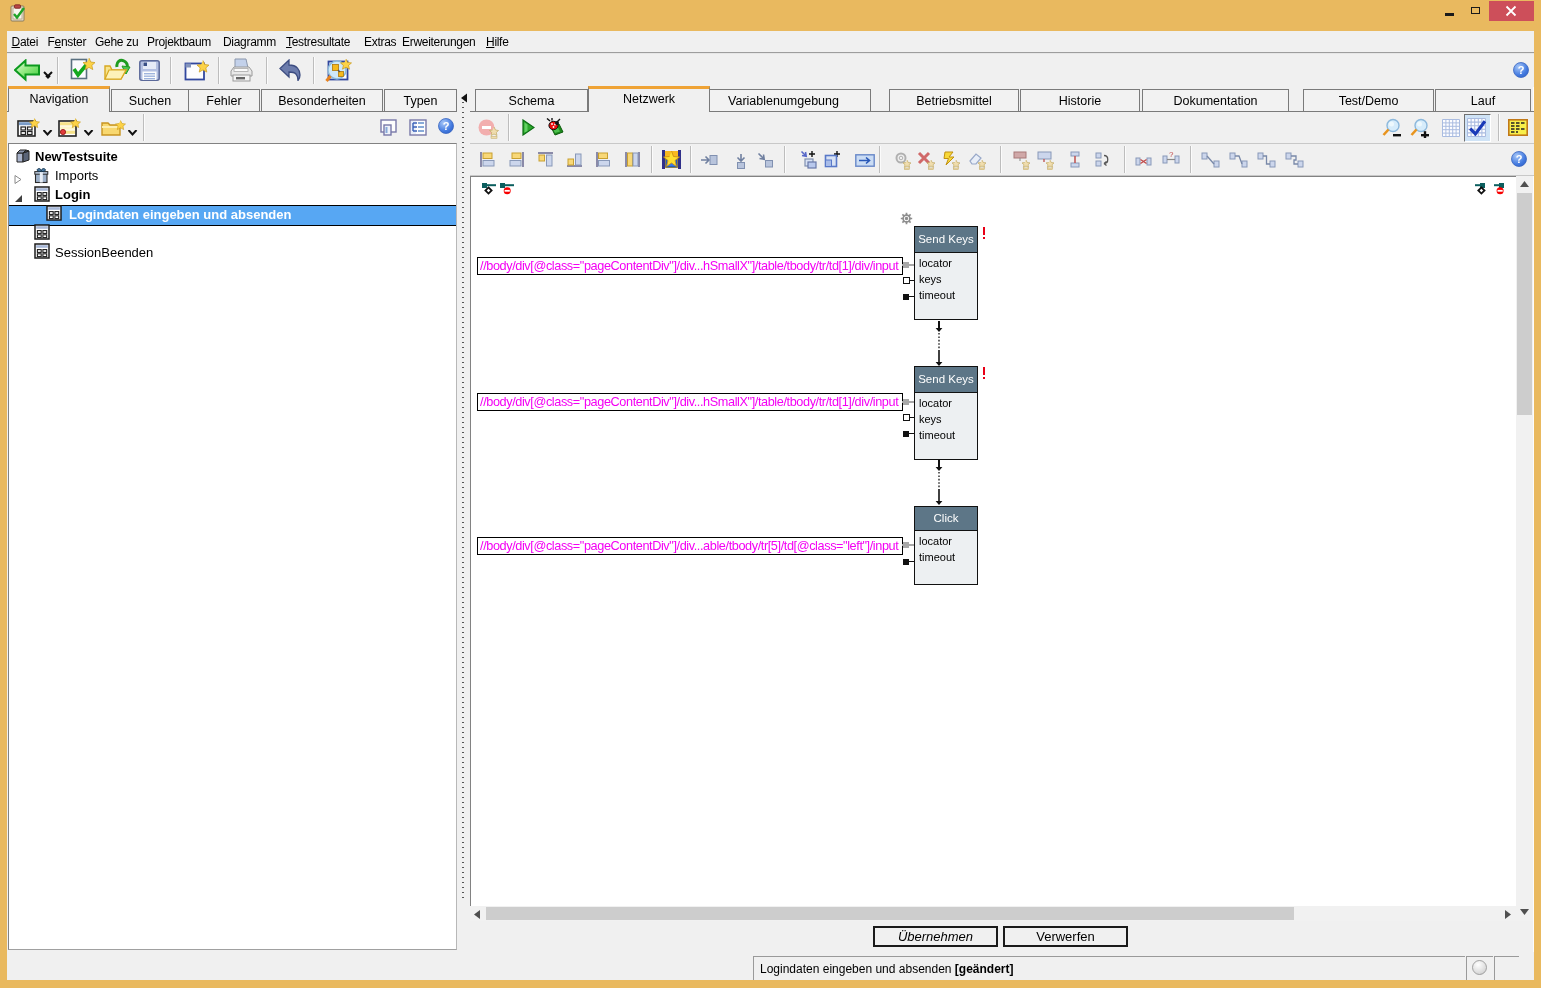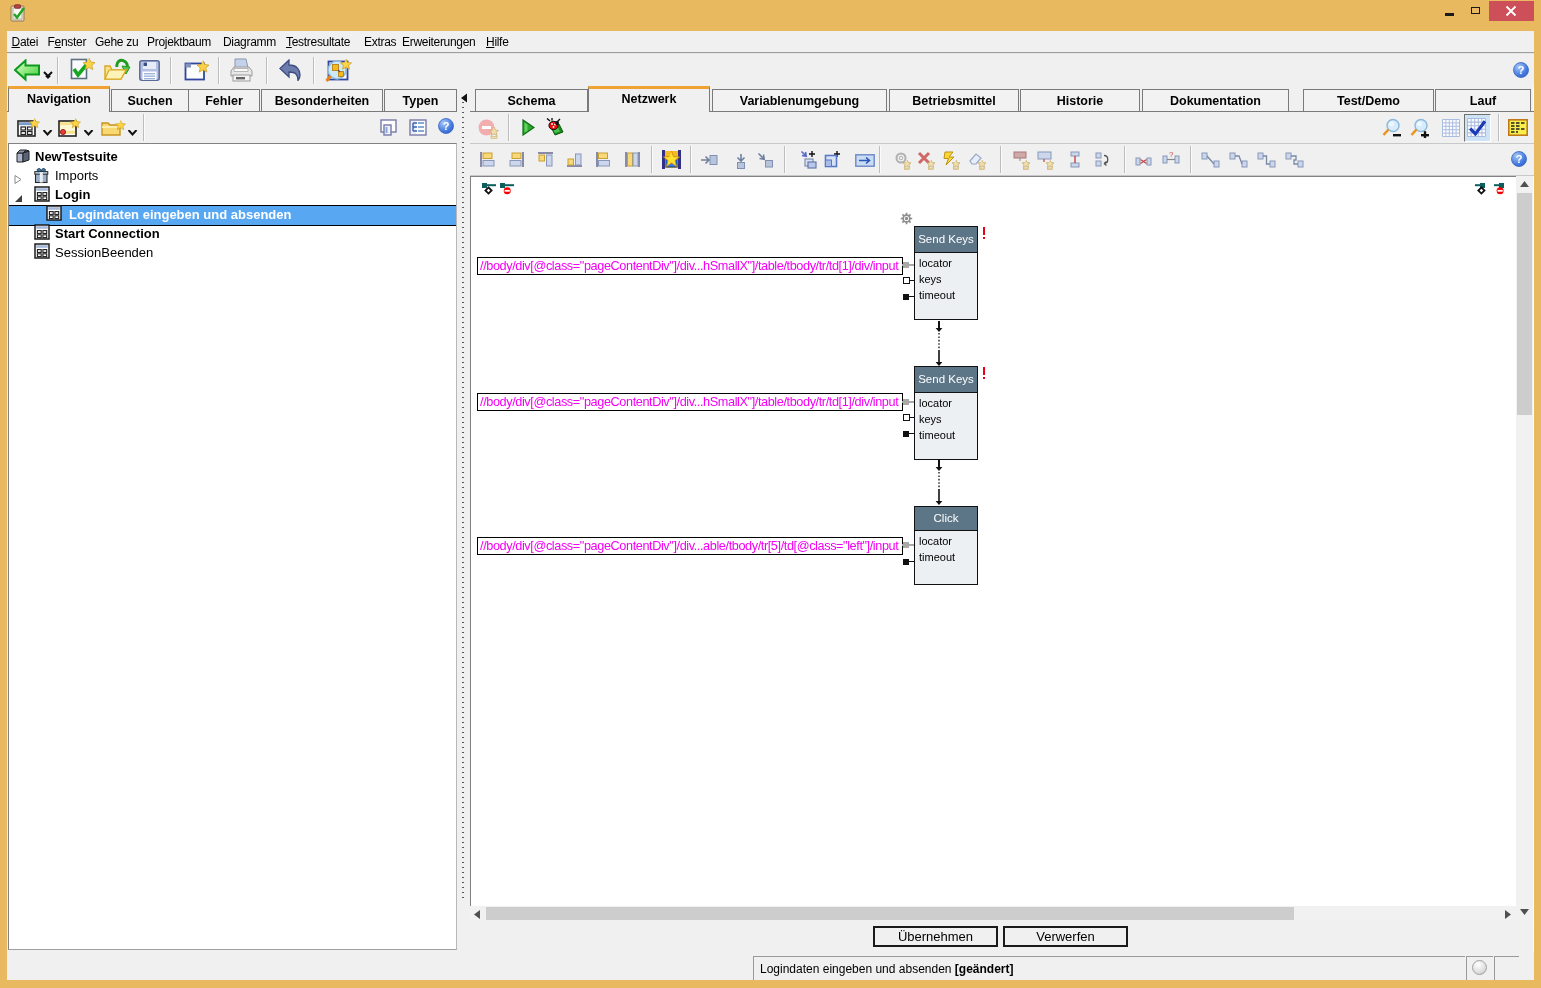--- a/index.html
+++ b/index.html
@@ -17,21 +17,21 @@
   
   #menubar{position:absolute;left:7px;top:31px;width:1527px;height:22px;background:#f0f0f0;font-size:12px;color:#000;border-bottom:1px solid #9d9d9d;box-sizing:border-box;}
   #menubar>span{position:absolute;top:4px;letter-spacing:-0.3px;}
   .u{text-decoration:underline;}
   
   #toolbar1{position:absolute;left:7px;top:53px;width:1527px;height:33px;background:#f0f0f0;border-top:1px solid #e6e6e6;}
   .vsep{position:absolute;top:3px;width:1px;height:27px;background:#bdbdbd;border-right:1px solid #fbfbfb;}
   
   .tabbar{position:absolute;height:26px;}
   .tab{position:absolute;top:3px;bottom:0;border:1px solid #7a7a7a;border-bottom:none;background:#f2f2f2;font-size:12.5px;color:#000;text-align:center;box-sizing:border-box;}
-  .tab div{margin-top:4px;font-weight:bold;}
+  .tab div{margin-top:4px;}
   .tab.active{top:0;background:#f0f0f0;border-top:3px solid #efa335;z-index:3;}
   .tab.active div{margin-top:3px;}
   .tabline{position:absolute;height:1px;background:#7a7a7a;z-index:2;}
   
   #ltoolbar{position:absolute;left:7px;top:112px;width:450px;height:31px;background:#f0f0f0;}
   #tree{position:absolute;left:8px;top:143px;width:447px;height:805px;border-bottom:1px solid #a0a0a0;background:#fff;border-top:1px solid #828282;border-left:1px solid #828282;border-right:1px solid #b8b8b8;overflow:hidden;text-align:right;}
   .trow{position:absolute;left:0;width:448px;height:19px;font-size:13px;color:#000;}
   .trow .txt{position:absolute;top:1px;}
   .b{font-weight:bold;}
   #selrow{position:absolute;left:0;top:61px;width:448px;height:19px;background:#57a7f3;border-top:1px solid #000;border-bottom:1px solid #000;}
@@ -244,23 +244,20 @@
       </div>
     <div class="trow" style="top:23px;">
         <span class="txt" style="left:46px">Imports</span>
       </div>
     <div class="trow" style="top:42px;">
         <span class="txt b" style="left:46px">Login</span>
       </div>
     <div id="selrow">
         <span class="txt b" style="position:absolute;left:60px;top:1px;color:#fff;font-size:13px;">Logindaten eingeben und absenden</span>
       </div>
-    <div class="trow" style="top:81px;">
-        <span class="txt b" style="left:46px">Start Connection</span>
-      </div>
     <div class="trow" style="top:100px;">
         <span class="txt" style="left:46px">SessionBeenden</span>
       </div>
     <div class="abs" style="left:5px;top:4px;"><svg width="17" height="16" viewBox="0 0 17 16">
       <polygon points="3,5 9,5 9,14 3,14" fill="#aab4cc" stroke="#222" stroke-width="1"></polygon>
       <polygon points="9,5 15,3 15,12 9,14" fill="#5a6478" stroke="#222" stroke-width="1"></polygon>
       <polygon points="3,5 6,2 12,2 9,5" fill="#8c96ac" stroke="#222" stroke-width="1"></polygon>
       <polygon points="9,5 12,2 15,3 9,5" fill="#404858" stroke="#222" stroke-width="1"></polygon>
         </svg></div>
     <div class="abs" style="left:5px;top:26px;"><svg width="8" height="9">
@@ -317,21 +314,21 @@
   </div>
 
   <div class="tabbar" style="left:470px;top:86px;width:1064px;">
     <div class="tabline" style="left:0;top:25px;width:1064px;"></div>
     <div class="tab" style="left:5px;width:113px;">
         <div>Schema</div>
       </div>
     <div class="tab active" style="left:118px;width:122px;">
         <div>Netzwerk</div>
       </div>
-    <div class="tab" style="left:242px;width:175px;">
+    <div class="tab" style="left:226px;width:175px;">
         <div>Variablenumgebung</div>
       </div>
     <div class="tab" style="left:419px;width:130px;">
         <div>Betriebsmittel</div>
       </div>
     <div class="tab" style="left:550px;width:120px;">
         <div>Historie</div>
       </div>
     <div class="tab" style="left:672px;width:147px;">
         <div>Dokumentation</div>
@@ -653,21 +650,21 @@
   <div id="hscroll">
       <div id="hthumb"></div>
     <svg style="position:absolute;left:4px;top:4px;" width="7" height="9">
         <polygon points="6,0 6,9 0,4.5" fill="#505050"></polygon>
       </svg>
     <svg style="position:absolute;right:4px;top:4px;" width="7" height="9">
         <polygon points="0,0 0,9 6,4.5" fill="#505050"></polygon>
       </svg>
   </div>
 
-  <div class="btn" style="left:873px;width:121px;">Übernehmen</div>
+  <div class="btn" style="left:873px;width:121px;font-style:italic;">Übernehmen</div>
   <div class="btn" style="left:1003px;width:121px;">Verwerfen</div>
 
   <div id="statusbar">
     <div class="sseg" style="left:746px;width:711px;">
         <span class="stext">Logindaten eingeben und absenden <span class="b">[geändert]</span></span>
       </div>
     <div class="sseg" style="left:1459px;width:26px;">
         <svg width="15" height="15" style="position:absolute;left:5px;top:3px;">
           <defs>
             <radialGradient id="sph" cx="0.4" cy="0.3" r="0.9">

